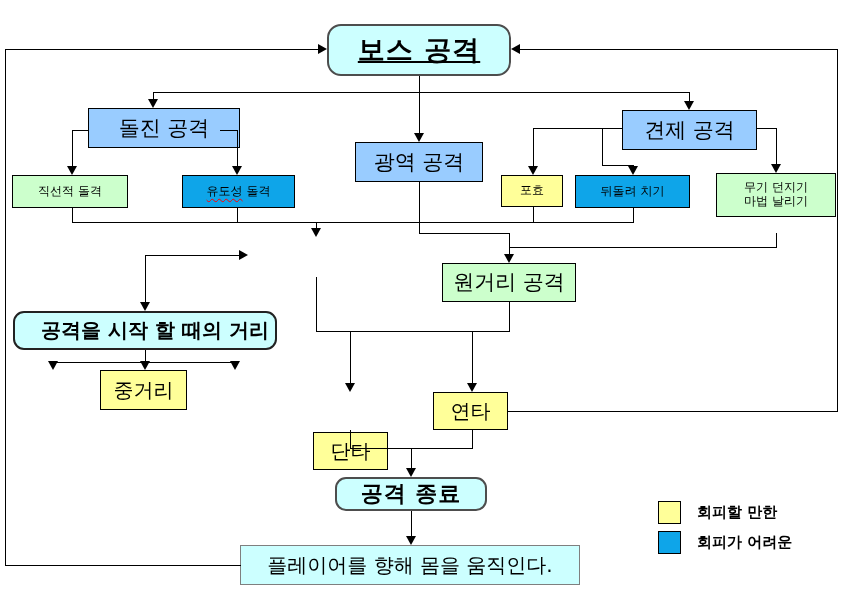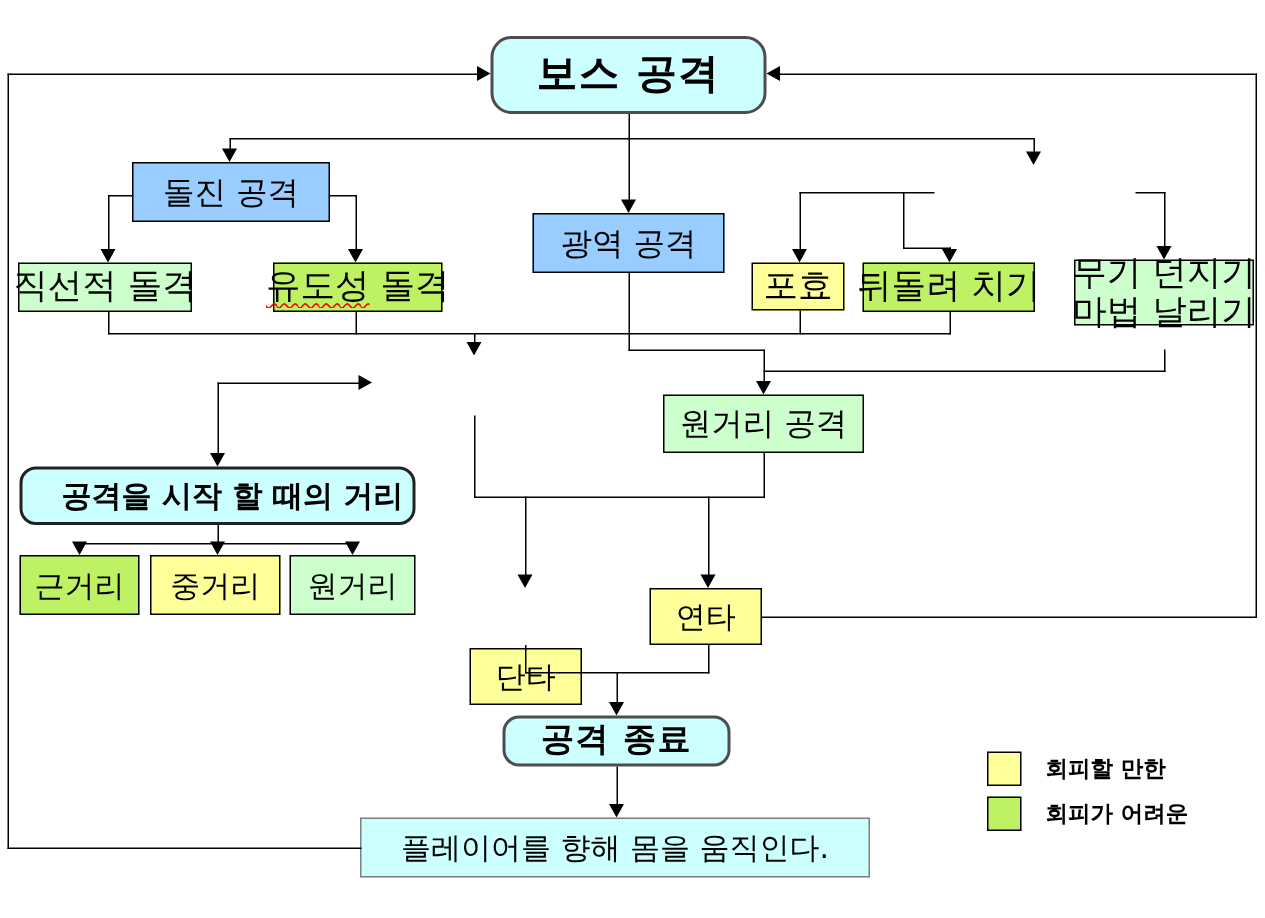--- a/index.html
+++ b/index.html
@@ -7,48 +7,49 @@
          font-family:"DejaVu Sans","Liberation Sans",sans-serif;}
   .node{position:absolute;display:flex;flex-direction:column;align-items:center;justify-content:center;
         box-sizing:border-box;color:#000;text-align:center;line-height:1.15;white-space:nowrap;}
   .rect{border:1px solid #000;}
   .round{border:2px solid #4d4d4d;border-radius:14px;}
   .round-sm{border:2px solid #222;border-radius:11px;}
   .c-cyan{background:#ccffff;}
   .c-blue{background:#99ccff;}
   .c-green{background:#ccffcc;}
   .c-yellow{background:#ffff99;}
-  .c-orange{background:#bef264;}
+  .c-orange{background:#0ea5e9;}
   .f-boss{font-size:27px;font-weight:bold;letter-spacing:1px;}
   .f-cat{font-size:21px;}
-  .f-leaf{font-size:23px;}
+  .f-leaf{font-size:12px;}
   .f-small{font-size:20px;}
   .f-head{font-size:20px;font-weight:bold;}
   .f-end{font-size:22px;font-weight:bold;letter-spacing:1px;}
   .f-move{font-size:20px;}
   .line{position:absolute;background:#000;}
   .arrow{position:absolute;width:0;height:0;}
   .squiggle{text-decoration:underline;text-decoration-style:wavy;text-decoration-color:#ff0000;
             text-decoration-thickness:1px;text-underline-offset:3px;}
   .legend{position:absolute;left:658px;top:500px;width:180px;}
   .legend-row{display:flex;align-items:center;height:24px;margin-bottom:6px;}
   .swatch{width:23px;height:23px;border:1px solid #000;box-sizing:border-box;flex:0 0 auto;}
   .legend-label{margin-left:16px;font-size:15px;font-weight:bold;color:#000;white-space:nowrap;}
 </style>
 </head>
 <body>
 
 <div id="stage">
 
-  <div class="node round c-cyan f-boss" style="left:327px;top:24px;width:184px;height:52px;">보스 공격</div>
+  <div class="node round c-cyan f-boss" style="left:327px;top:24px;width:184px;height:52px;text-decoration:underline;">보스 공격</div>
 
-  <div class="node rect c-blue f-cat" style="left:88px;top:108px;width:132px;height:40px;">돌진 공격</div>
+  <div class="node rect c-blue f-cat" style="left:88px;top:108px;width:152px;height:40px;">돌진 공격</div>
 
   <div class="node rect c-blue f-cat" style="left:355px;top:142px;width:128px;height:40px;">광역 공격</div>
 
+  <div class="node rect c-blue f-cat" style="left:622px;top:110px;width:135px;height:40px;">견제 공격</div>
 
   <div class="node rect c-green f-leaf" style="left:12px;top:175px;width:116px;height:33px;">직선적 돌격</div>
 
   <div class="node rect c-orange f-leaf" style="left:182px;top:175px;width:113px;height:33px;">
     <span><span class="squiggle">유도성</span>&nbsp;<span>돌격</span></span>
   </div>
 
   <div class="node rect c-yellow f-leaf" style="left:501px;top:175px;width:62px;height:32px;">포효</div>
 
   <div class="node rect c-orange f-leaf" style="left:575px;top:175px;width:115px;height:33px;">뒤돌려 치기</div>
@@ -56,25 +57,23 @@
   <div class="node rect c-green f-leaf" style="left:716px;top:173px;width:120px;height:44px;">
     <span>무기 던지기</span>
     <span>마법 날리기</span>
   </div>
 
 
   <div class="node rect c-green f-cat" style="left:442px;top:263px;width:134px;height:39px;">원거리 공격</div>
 
   <div class="node round-sm c-cyan f-head" style="left:13px;top:311px;width:264px;height:39px;padding-left:20px;">공격을 시작 할 때의 거리</div>
 
-  <div class="node rect c-orange f-small" style="left:13px;top:370px;width:80px;height:40px;">근거리</div>
 
   <div class="node rect c-yellow f-small" style="left:100px;top:370px;width:87px;height:40px;">중거리</div>
 
-  <div class="node rect c-green f-small" style="left:193px;top:370px;width:84px;height:40px;">원거리</div>
 
   <div class="node rect c-yellow f-small" style="left:313px;top:392px;width:75px;height:38px;margin-top:40px;">단타</div>
 
   <div class="node rect c-yellow f-small" style="left:433px;top:392px;width:75px;height:38px;">연타</div>
 
   <div class="node c-cyan f-move" style="left:240px;top:545px;width:340px;height:40px;border:1px solid #7f7f7f;">플레이어를 향해 몸을 움직인다.</div>
 
   <div class="node round-sm c-cyan f-end" style="left:335px;top:477px;width:152px;height:34px;border-color:#4d4d4d;">공격 종료</div>
 
   <div class="legend">

